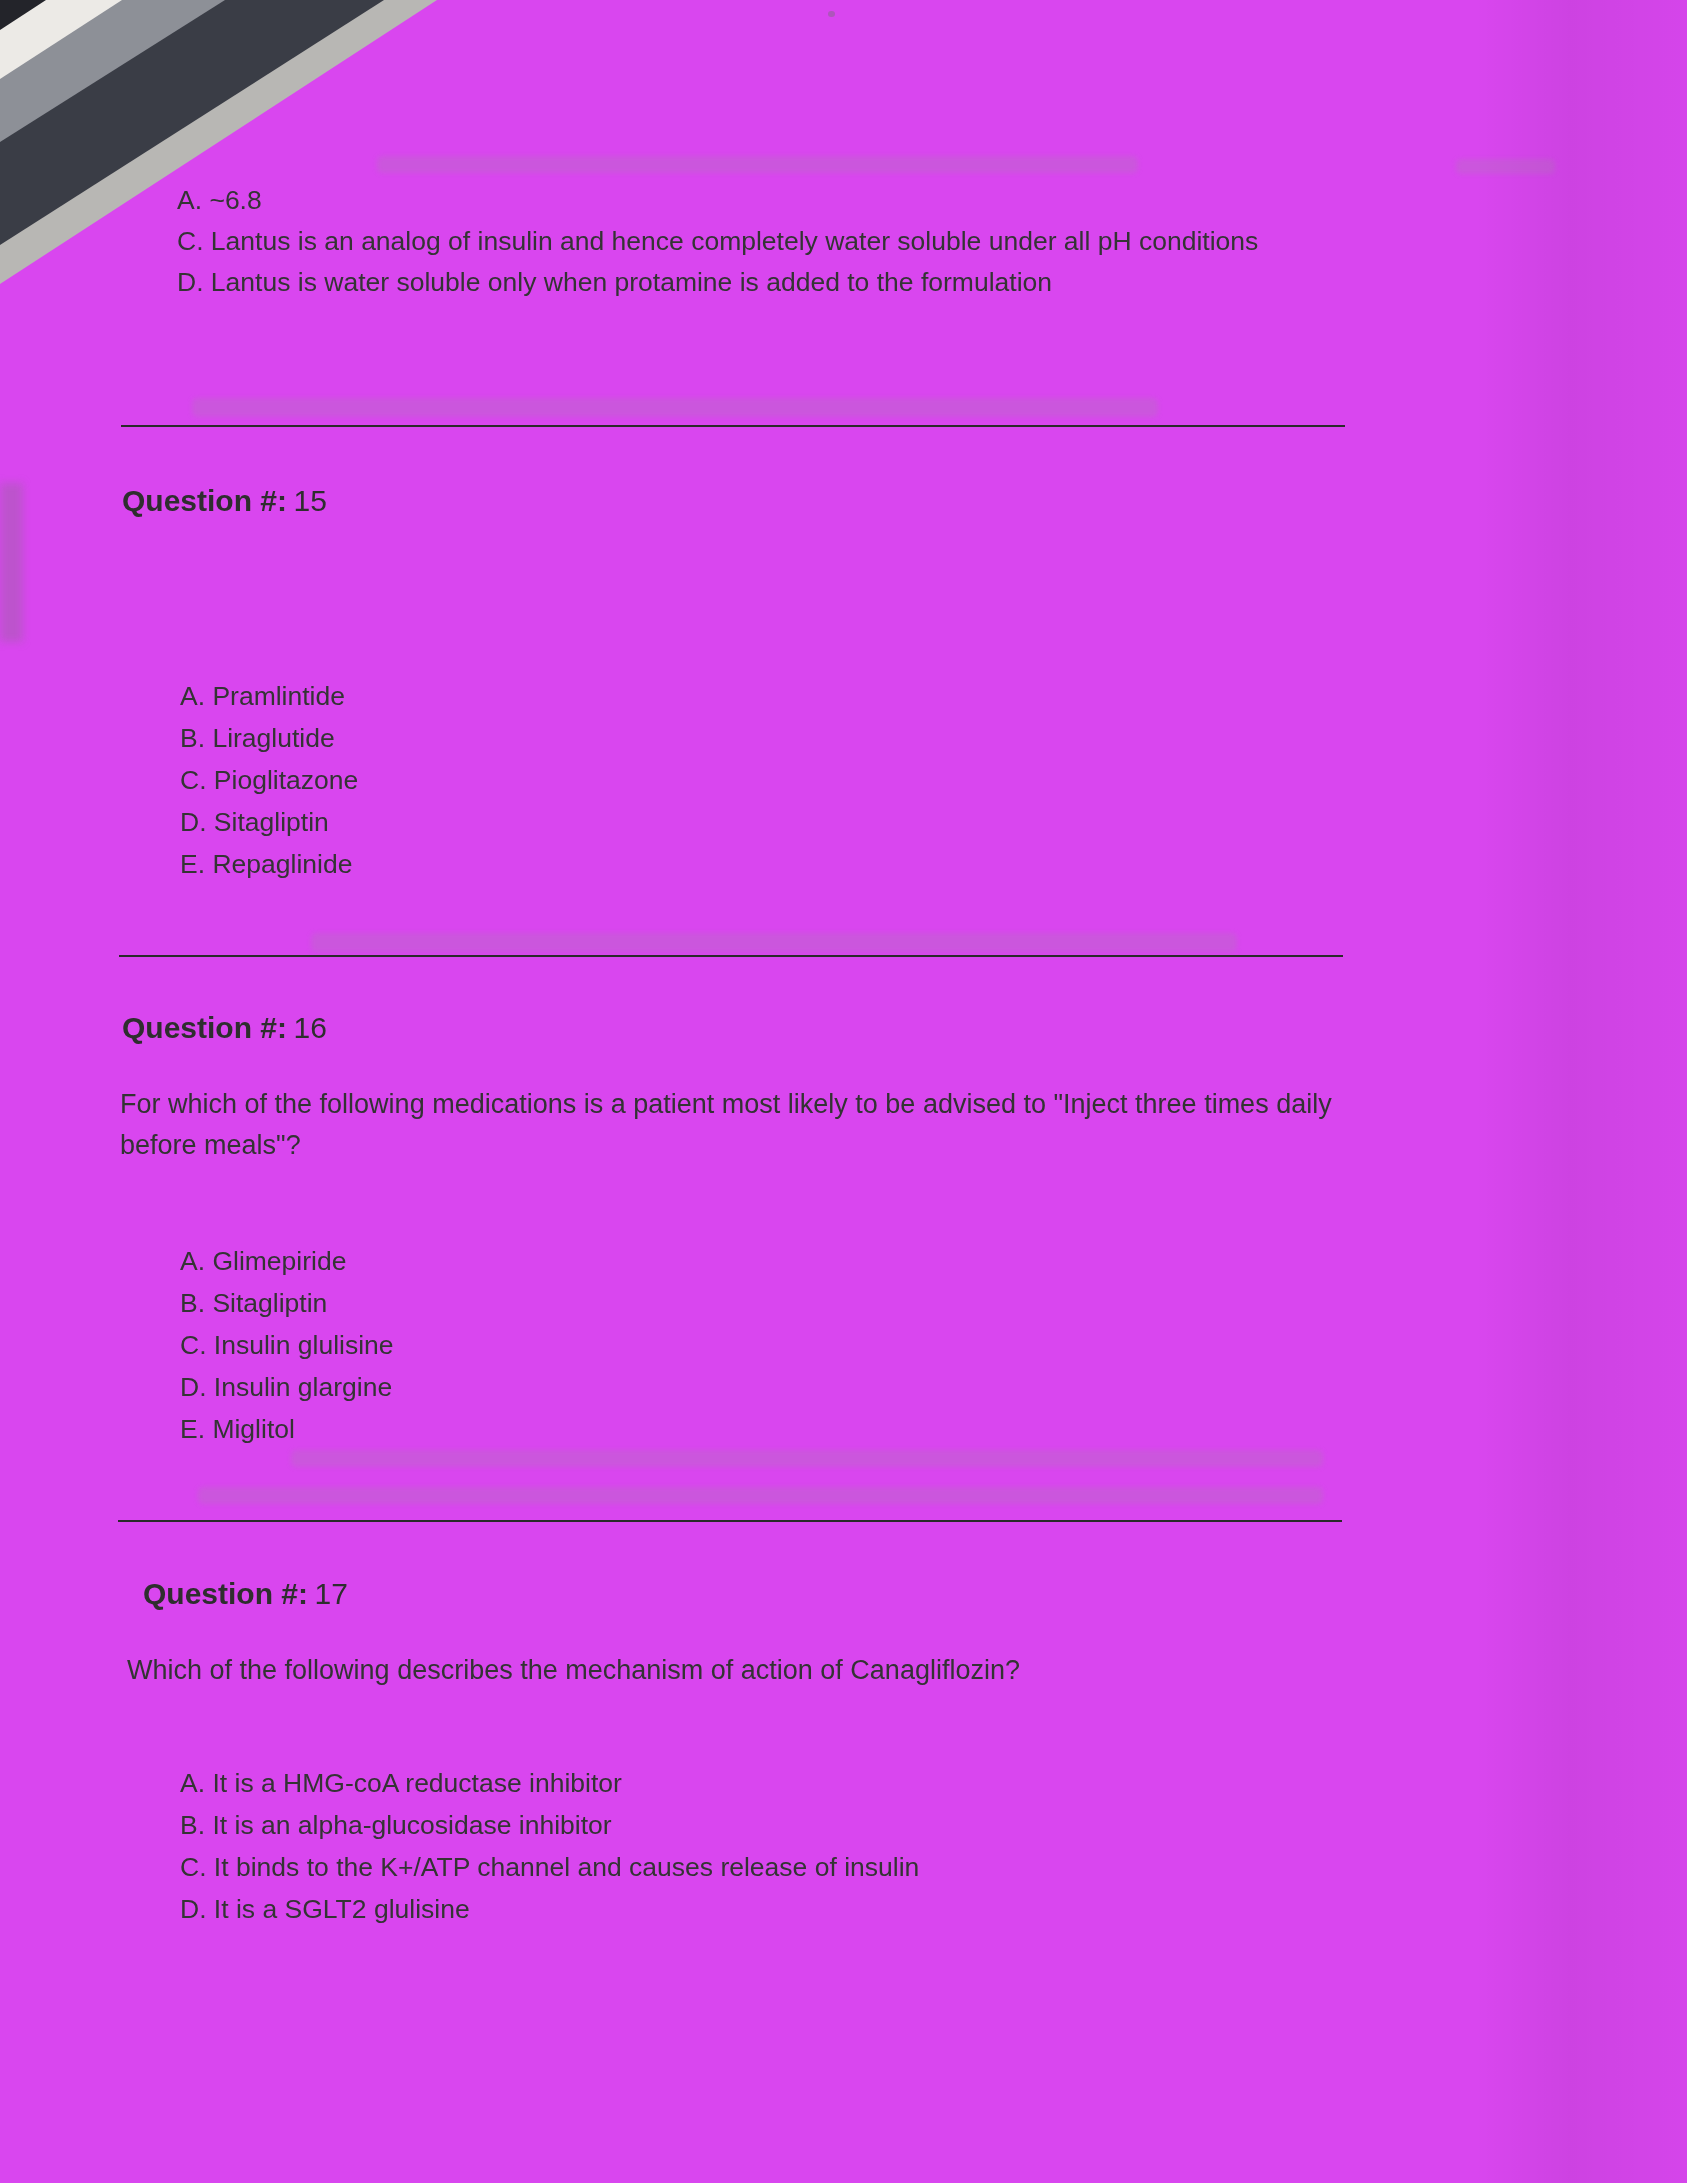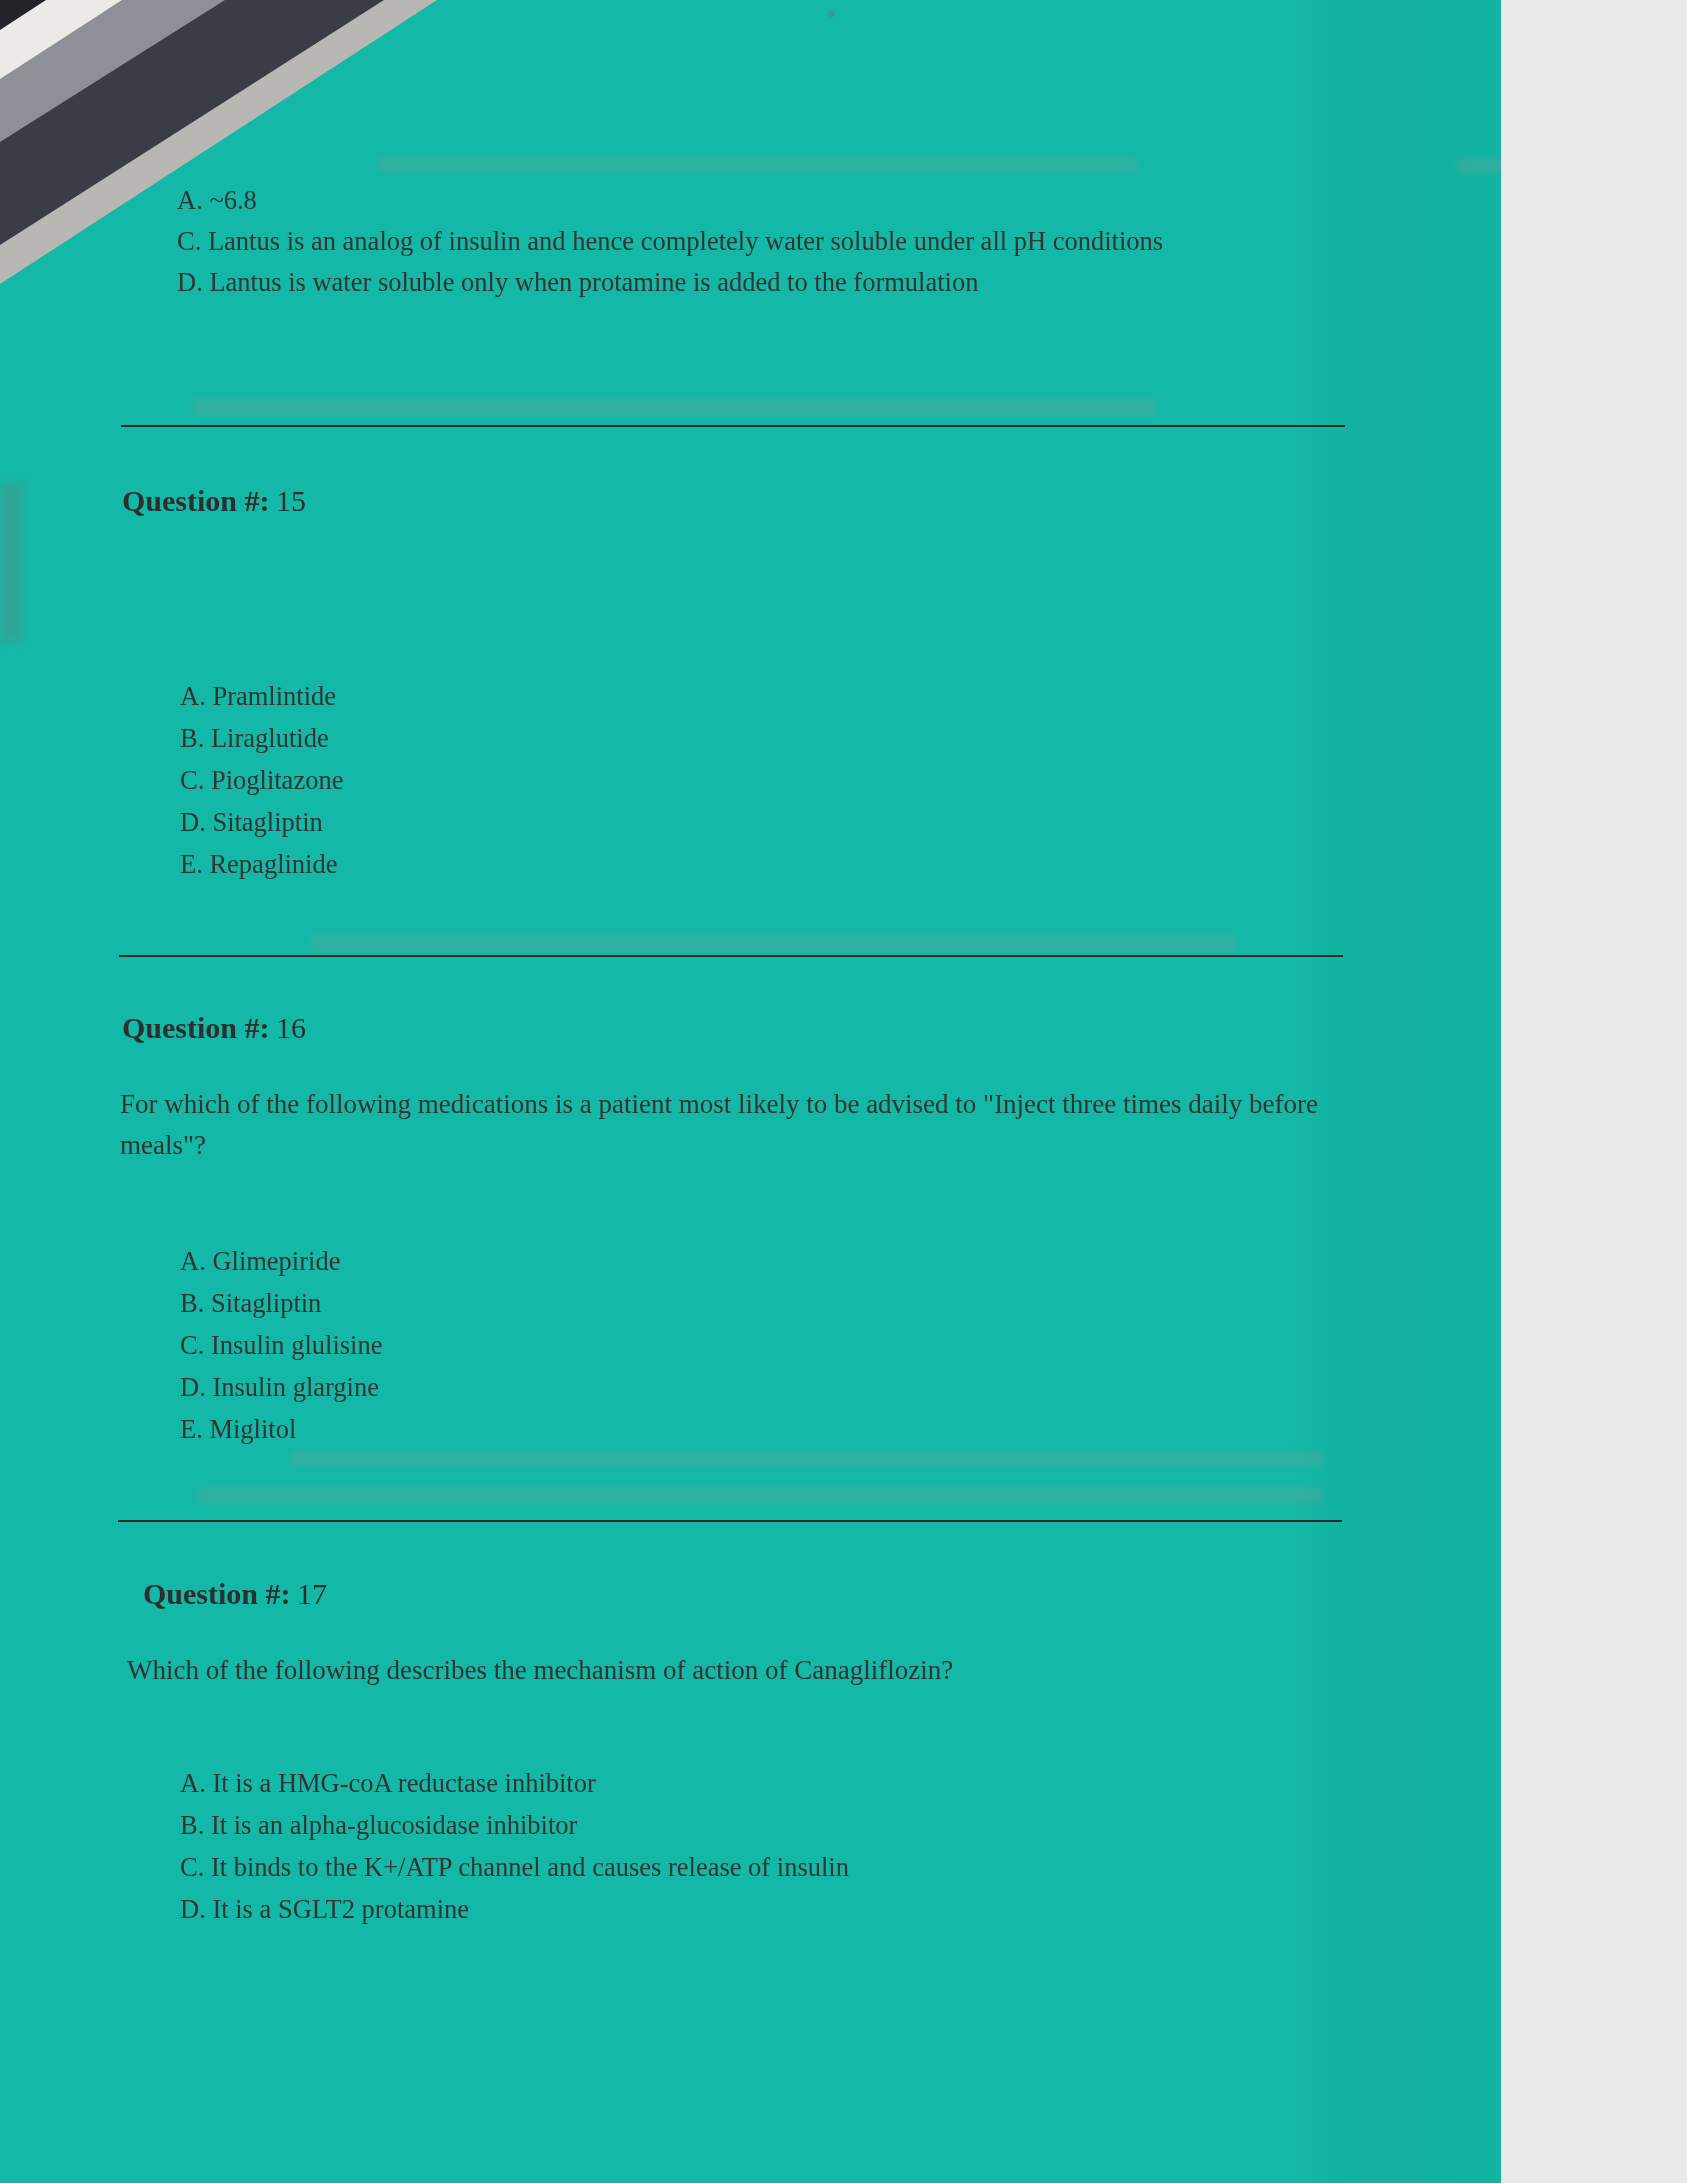--- a/index.html
+++ b/index.html
@@ -1,26 +1,25 @@
 <!DOCTYPE html>
 <html style="font-size:10.6px"><head>
 <meta charset="utf-8">
 <style>
   * { margin: 0; padding: 0; box-sizing: border-box; }
   html, body { background: #e9e9e7; }
   body { font-family: "Liberation Sans", "DejaVu Sans", sans-serif; }
 
   .page {
     position: relative;
-    width: 1501px;
+    width: 1687px;
     height: 2183px;
-    background: #14b8a6;
+    background: #d946ef;
     overflow: hidden;
     color: #343434;
-    font-family: Liberation Serif, serif;
   }
 
   
   .corner-fold { position: absolute; top: 0; left: 0; width: 463px; height: 304px; pointer-events: none; }
   .corner-fold .layer { position: absolute; top: 0; left: 0; }
   .fold-1 { width: 437px; height: 284px; background: #b8b7b4; clip-path: polygon(0 0, 100% 0, 0 100%); }
   .fold-2 { width: 384px; height: 245px; background: #3a3d46; clip-path: polygon(0 0, 100% 0, 0 100%); }
   .fold-3 { width: 225px; height: 142px; background: #8d9097; clip-path: polygon(0 0, 100% 0, 0 100%); }
   .fold-4 { width: 122px; height: 79px; background: #eceae6; clip-path: polygon(0 0, 100% 0, 0 100%); }
   .fold-5 { width: 46px; height: 30px; background: #23242a; clip-path: polygon(0 0, 100% 0, 0 100%); }
@@ -118,17 +117,17 @@
   <div class="hrule" style="left:118px; top:1520px; width:1224px;"></div>
 
   <div class="q-header" style="left:120px; top:1577px;margin-left:23px;">
     <span class="label">Question #:</span><span class="num">17</span>
   </div>
   <div class="q-text" style="left:127px; top:1650px;">Which of the following describes the mechanism of action of Canagliflozin?</div>
   <ul class="opt-list" style="left:180px; top:1762px;">
     <li>A. It is a HMG-coA reductase inhibitor</li>
     <li>B. It is an alpha-glucosidase inhibitor</li>
     <li>C. It binds to the K+/ATP channel and causes release of insulin</li>
-    <li>D. It is a SGLT2 protamine</li>
+    <li>D. It is a SGLT2 glulisine</li>
   </ul>
 
 </div>
 
 
 </body></html>

